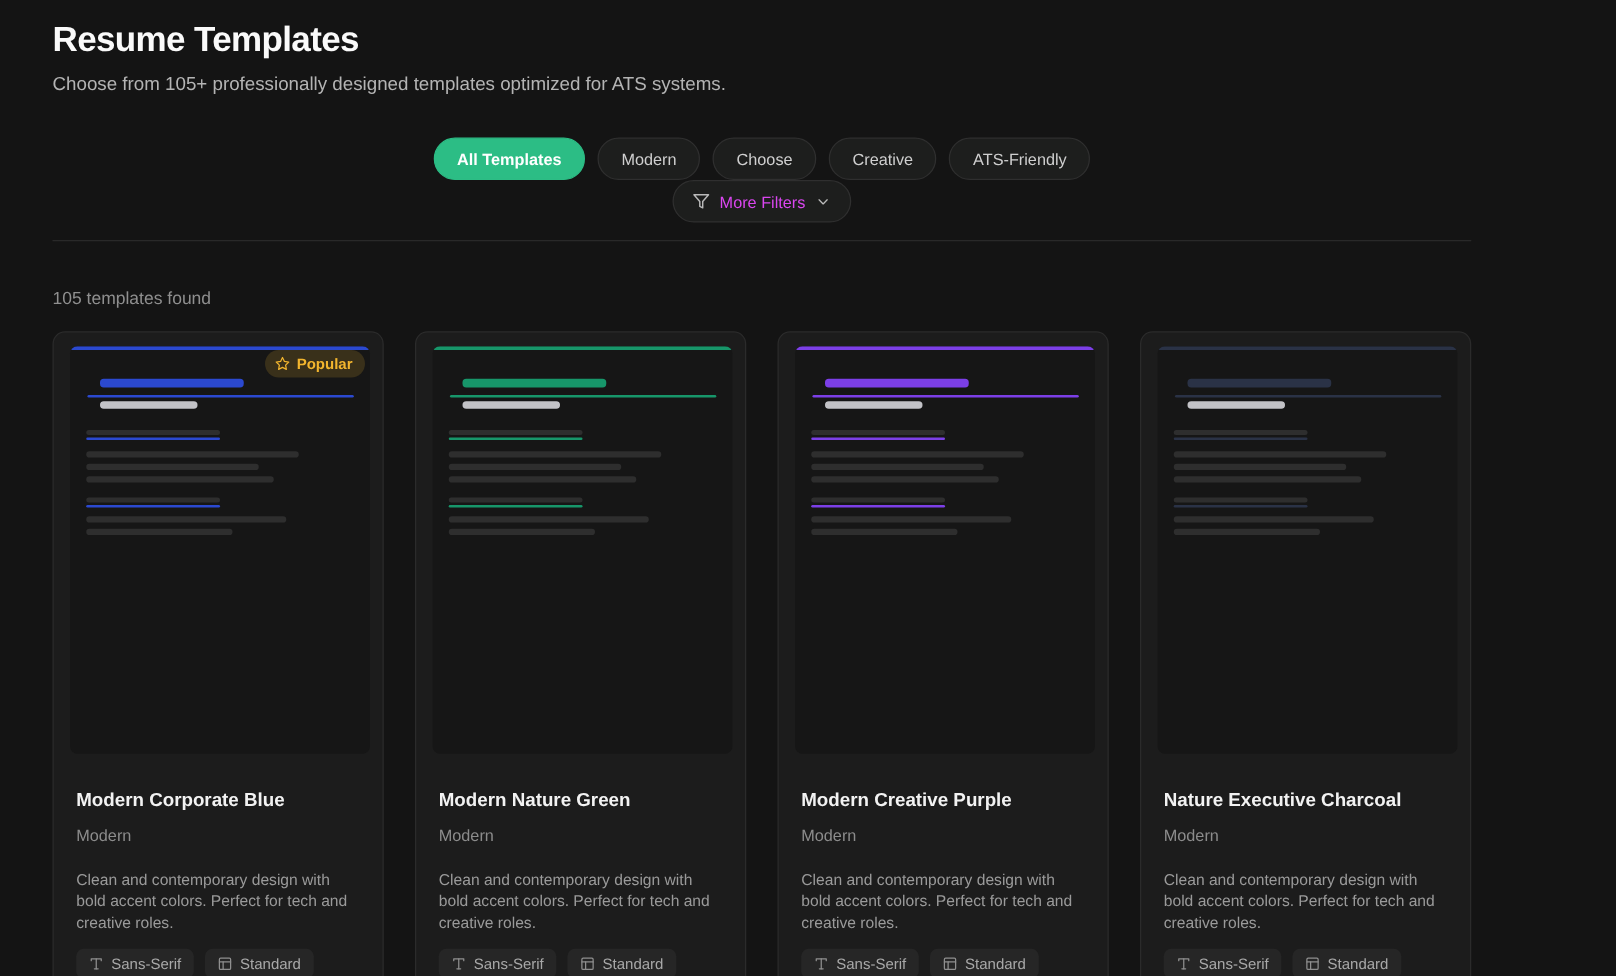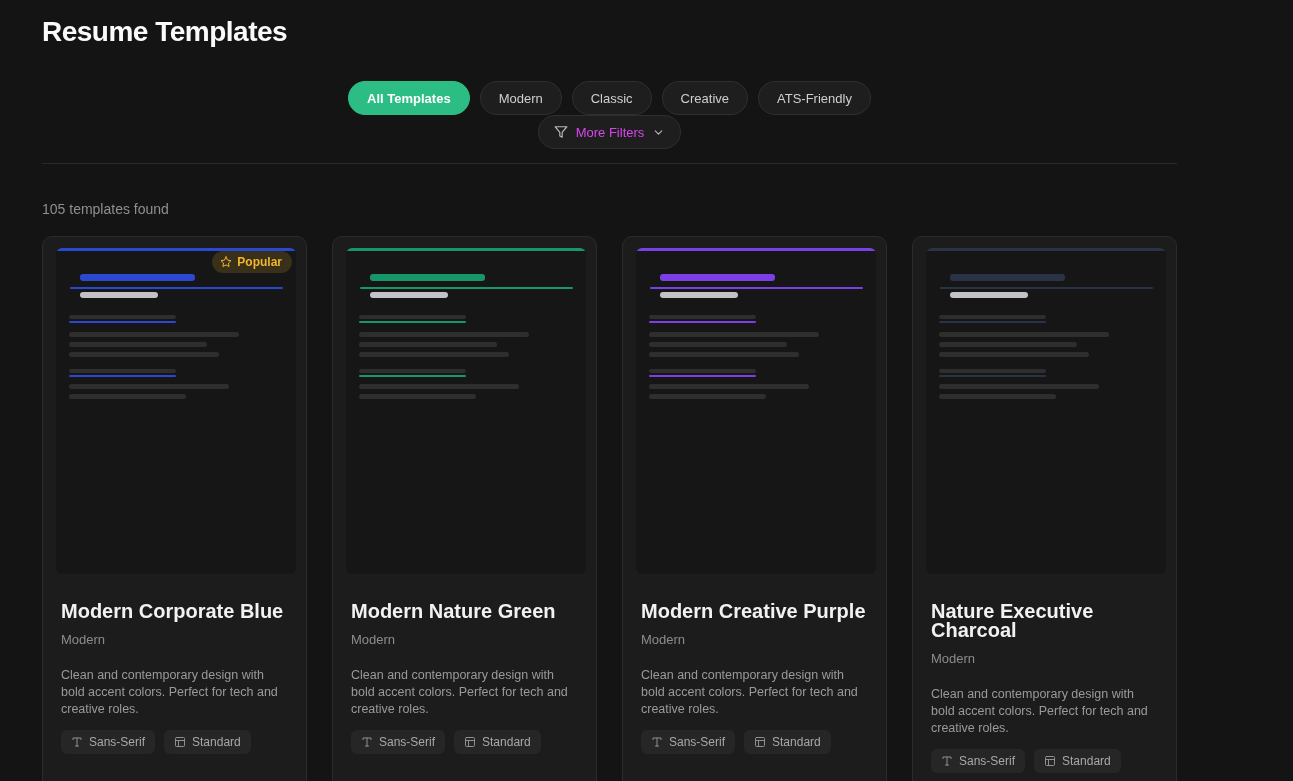--- a/index.html
+++ b/index.html
@@ -86,43 +86,44 @@
   .ph-secrule   { margin: 2px 0 0 13px;  width: 107px; height: 2px; background: var(--accent); border-radius: 2px; }
   .ph-line      { margin: 5px 0 0 13px;  height: 5px;  background: #2e2e2e; }
   .ph-l1 { margin-top: 9px; width: 170px; }
   .ph-l2 { width: 138px; }
   .ph-l3 { width: 150px; }
   .ph-gap { margin-top: 12px !important; }
   .ph-l4 { margin-top: 7px; width: 160px; }
   .ph-l5 { width: 117px; }
 
   .info { padding: 24px 18px 16px 18px; }
-  .template-title { font-size: 20px; font-weight: 700; color: #f2f2f2; line-height: 19px; }
+  .template-title { font-size: 15px; font-weight: 700; color: #f2f2f2; line-height: 19px; }
   .template-category { margin-top: 11px; font-size: 13px; color: #8c8c8c; line-height: 16px; }
   .template-desc { margin-top: 19px; font-size: 12.5px; color: #9a9a9a; line-height: 17px; width: 225px; }
   .tags { margin-top: 12px; display: flex; gap: 9px; }
   .tag {
     display: inline-flex; align-items: center; gap: 6px;
     height: 24px; padding: 0 10px; border-radius: 6px;
     background: #262626; color: #a8a8a8; font-size: 12px;
   }
   .tag svg { stroke: #8f8f8f; }
 </style>
 </head>
 <body>
 
 <div class="page">
 
   <h1 class="page-title">Resume Templates</h1>
+  <p class="page-subtitle">Choose from 105+ professionally designed templates optimized for ATS systems.</p>
 
   <div class="filter-row">
     <div class="pills">
       <button class="pill active">All Templates</button>
       <button class="pill">Modern</button>
-      <button class="pill">Classic</button>
+      <button class="pill">Choose</button>
       <button class="pill">Creative</button>
       <button class="pill">ATS-Friendly</button>
     </div>
     <button class="more-filters">
       <svg width="14" height="14" viewBox="0 0 24 24" fill="none" stroke-width="2" stroke-linecap="round" stroke-linejoin="round">
           <polygon points="22 3 2 3 10 12.46 10 19 14 21 14 12.46 22 3"></polygon>
         </svg>
       <span>More Filters</span>
       <svg width="13" height="13" viewBox="0 0 24 24" fill="none" stroke-width="2" stroke-linecap="round" stroke-linejoin="round">
           <polyline points="6 9 12 15 18 9"></polyline>

